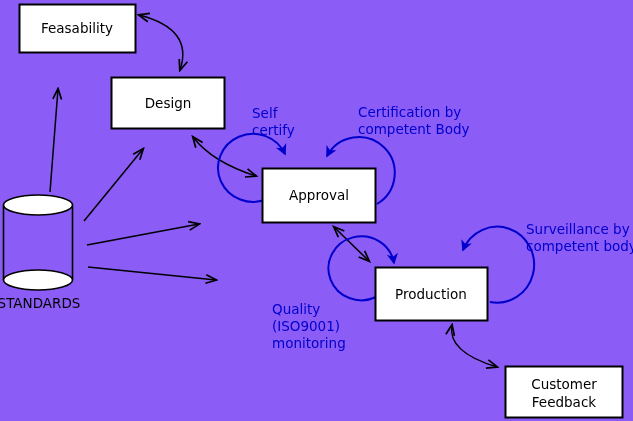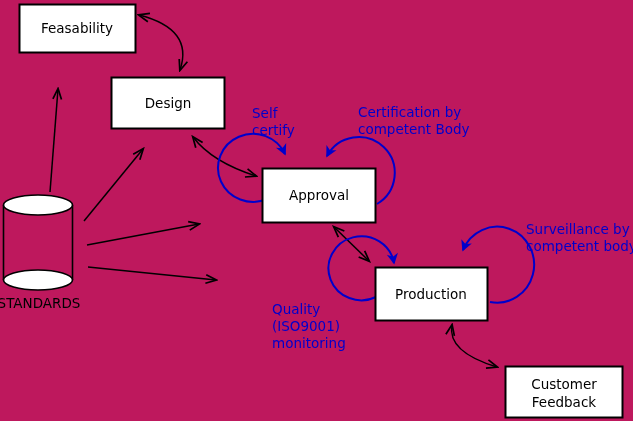--- a/index.html
+++ b/index.html
@@ -4,21 +4,21 @@
 <style>
   html, body {
     margin: 0;
     padding: 0;
     background: #ffffff;
   }
   .stage {
     position: relative;
     width: 633px;
     height: 421px;
-    background: #be185d;
+    background: #8b5cf6;
     font-family: "DejaVu Sans", "Liberation Sans", sans-serif;
     overflow: hidden;
   }
   svg text {
     font-family: "DejaVu Sans", "Liberation Sans", sans-serif;
     font-size: 13.5px;
   }
   .node-label { fill: #000000; }
   .blue-label { fill: #0000cc; }
   .box { fill: #ffffff; stroke: #000000; stroke-width: 2; }

